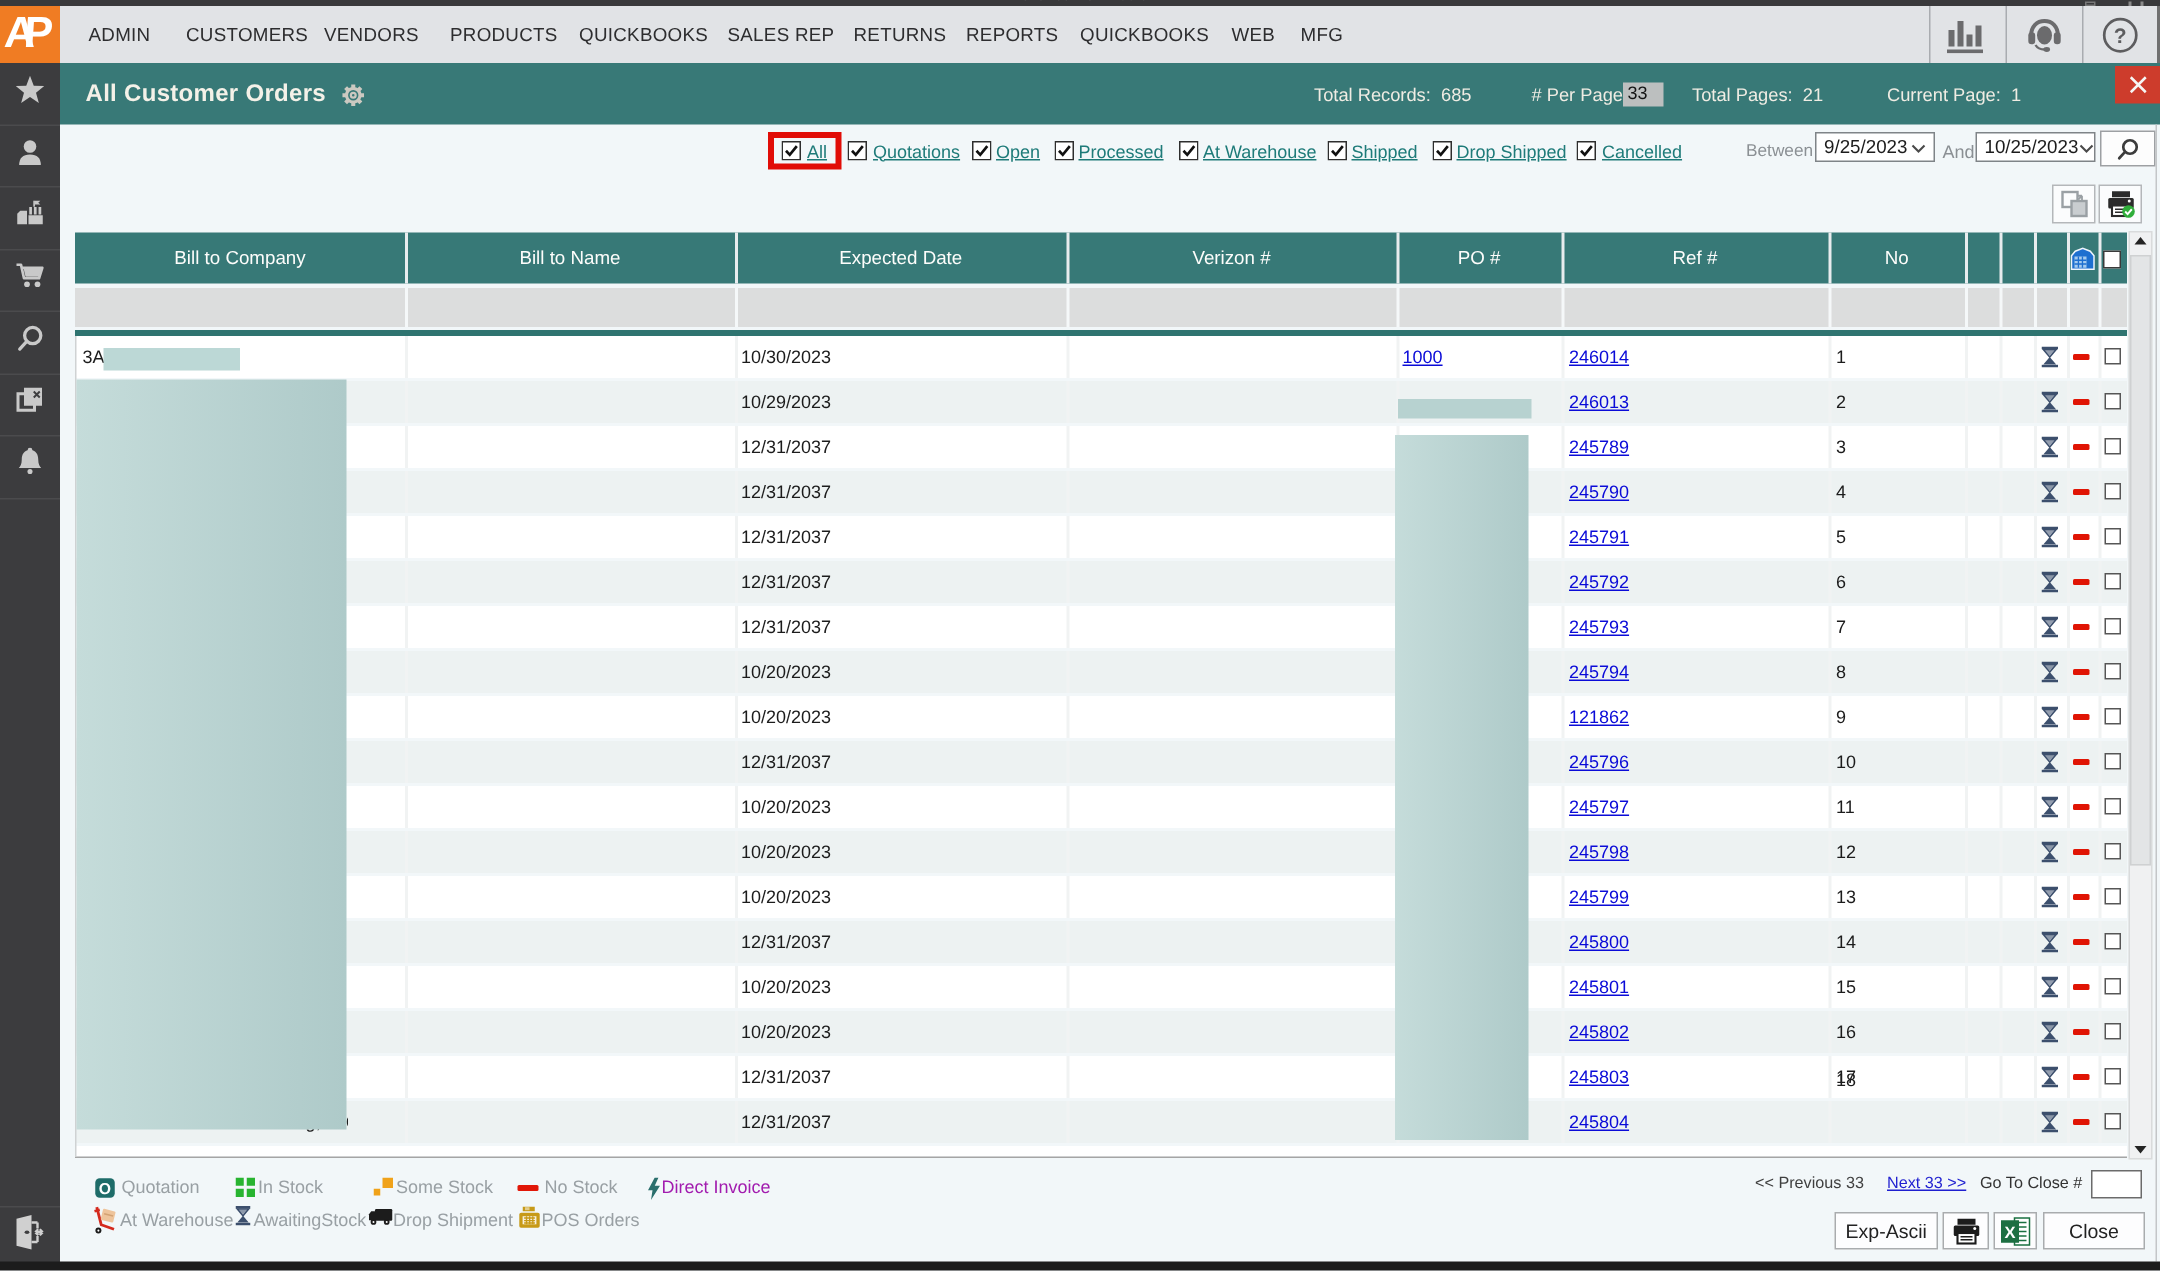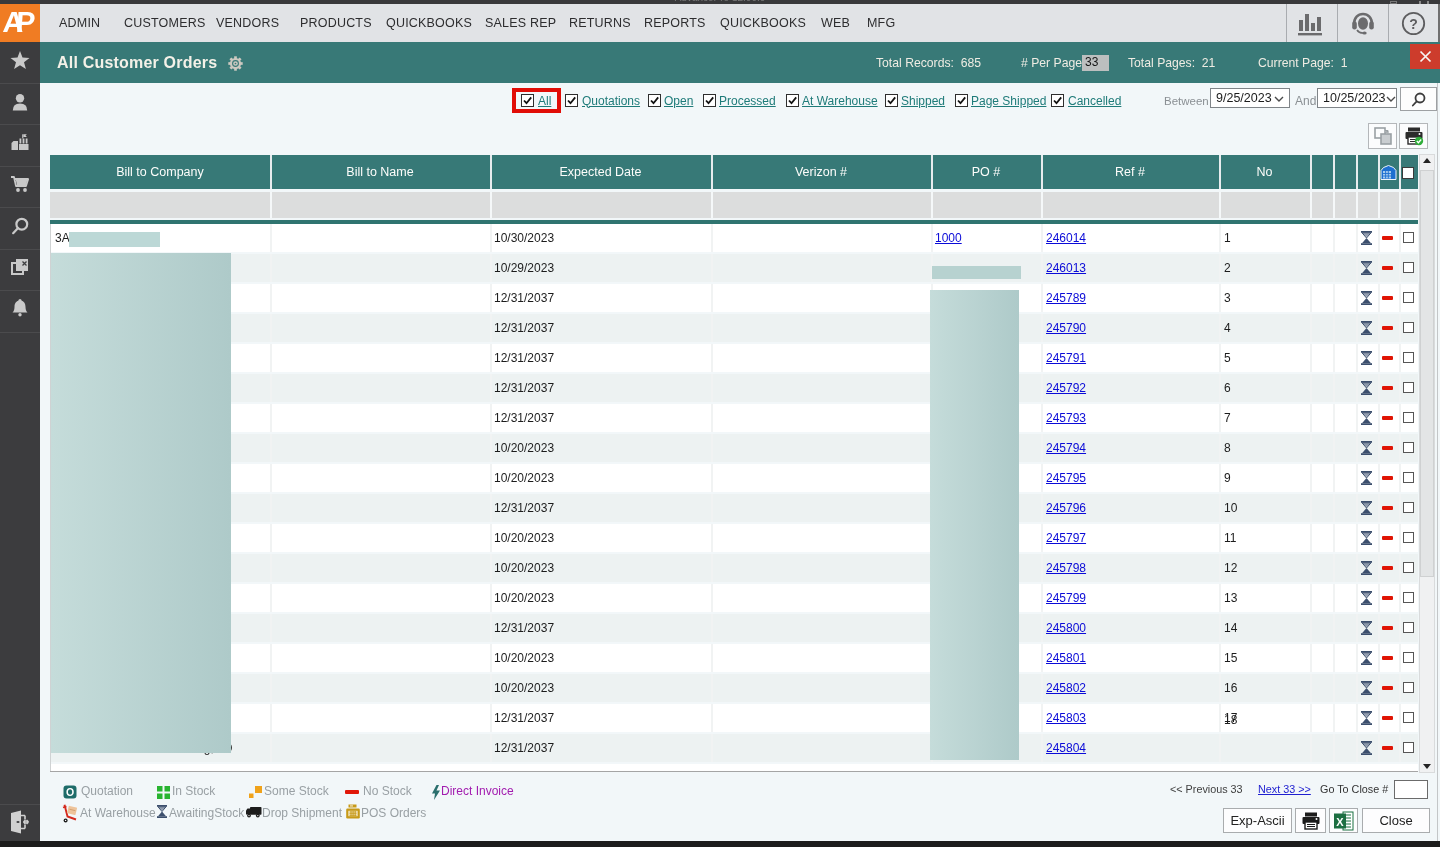--- a/index.html
+++ b/index.html
@@ -156,21 +156,21 @@
 <div class="ab lbl" style="left:802px;top:88px;height:25px;display:flex;align-items:center">At Warehouse</div>
 <div style="position:absolute;left:885px;top:94px;line-height:0"><svg width="13" height="13" viewBox="0 0 13 13" style="">
       <rect x="0.5" y="0.5" width="12" height="12" fill="#fff" stroke="#2e2e2e" stroke-width="1"></rect>
       <path d="M3 6.5 L5.5 9.2 L10.2 3.4" stroke="#111" stroke-width="1.8" fill="none"></path>
     </svg></div>
 <div class="ab lbl" style="left:901px;top:88px;height:25px;display:flex;align-items:center">Shipped</div>
 <div style="position:absolute;left:955px;top:94px;line-height:0"><svg width="13" height="13" viewBox="0 0 13 13" style="">
       <rect x="0.5" y="0.5" width="12" height="12" fill="#fff" stroke="#2e2e2e" stroke-width="1"></rect>
       <path d="M3 6.5 L5.5 9.2 L10.2 3.4" stroke="#111" stroke-width="1.8" fill="none"></path>
     </svg></div>
-<div class="ab lbl" style="left:971px;top:88px;height:25px;display:flex;align-items:center">Page Shipped</div>
+<div class="ab lbl" style="left:971px;top:88px;height:25px;display:flex;align-items:center">Drop Shipped</div>
 <div style="position:absolute;left:1051px;top:94px;line-height:0"><svg width="13" height="13" viewBox="0 0 13 13" style="">
       <rect x="0.5" y="0.5" width="12" height="12" fill="#fff" stroke="#2e2e2e" stroke-width="1"></rect>
       <path d="M3 6.5 L5.5 9.2 L10.2 3.4" stroke="#111" stroke-width="1.8" fill="none"></path>
     </svg></div>
 <div class="ab lbl" style="left:1068px;top:88px;height:25px;display:flex;align-items:center">Cancelled</div>
 <div class="ab gry" style="left:1164px;top:88px;height:25px;display:flex;align-items:center;font-size:11.5px">Between</div>
 <div class="ab" style="left:1210px;top:88px;width:80px;height:20px;background:#fff;border:1px solid #7f8488;font-size:12.5px;color:#1c1c1c;display:flex;align-items:center;padding-left:5px;justify-content:space-between">
     <span>9/25/2023</span>
     <span style="margin-right:5px"><svg width="10" height="6" viewBox="0 0 10 6" style="">
         <path d="M1 1 L5 5 L9 1" fill="none" stroke="#4a4a4a" stroke-width="1.4"></path>
@@ -444,21 +444,21 @@
 <div class="ab" style="left:711px;top:464px;width:2px;height:28px;background:#f1f3f3"></div>
 <div class="ab" style="left:931px;top:464px;width:2px;height:28px;background:#f1f3f3"></div>
 <div class="ab" style="left:1041px;top:464px;width:2px;height:28px;background:#f1f3f3"></div>
 <div class="ab" style="left:1219px;top:464px;width:2px;height:28px;background:#f1f3f3"></div>
 <div class="ab" style="left:1310px;top:464px;width:2px;height:28px;background:#f1f3f3"></div>
 <div class="ab" style="left:1333px;top:464px;width:2px;height:28px;background:#f1f3f3"></div>
 <div class="ab" style="left:1356px;top:464px;width:2px;height:28px;background:#f1f3f3"></div>
 <div class="ab" style="left:1378px;top:464px;width:2px;height:28px;background:#f1f3f3"></div>
 <div class="ab" style="left:1399px;top:464px;width:2px;height:28px;background:#f1f3f3"></div>
 <div class="cell vc" style="left:494px;top:464px;height:28px">10/20/2023</div>
-<div class="ab lnk vc" style="left:1046px;top:464px;height:28px">245795</div>
+<div class="ab lnk vc" style="left:1046px;top:464px;height:28px">121862</div>
 <div class="cell vc" style="left:1224px;top:464px;height:28px">9</div>
 <div class="ab" style="left:1361px;top:471px"><svg width="11" height="14" viewBox="0 0 11 14" style="">
       <rect x="0" y="0" width="11" height="1.8" fill="#3c4f6d"></rect>
       <rect x="0" y="12.2" width="11" height="1.8" fill="#3c4f6d"></rect>
       <path d="M1.2 2 L9.8 2 L5.5 7.0 Z" fill="none" stroke="#3c4f6d" stroke-width="1"></path>
       <path d="M1.6 2.4 L9.4 2.4 L5.5 6.0 Z" fill="#3c4f6d" opacity="0.55"></path>
       <path d="M1.2 12 L9.8 12 L5.5 7.0 Z" fill="#3c4f6d"></path>
     </svg></div>
 <div class="ab" style="left:1382px;top:476px;width:11px;height:4px;background:#e01404;border-radius:1px"></div>
 <div class="ab" style="left:1403px;top:472px;width:11px;height:11px;background:#fff;border:1px solid #565656"></div>

